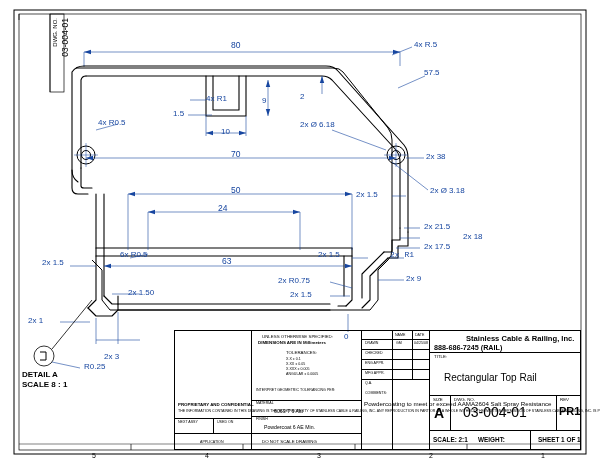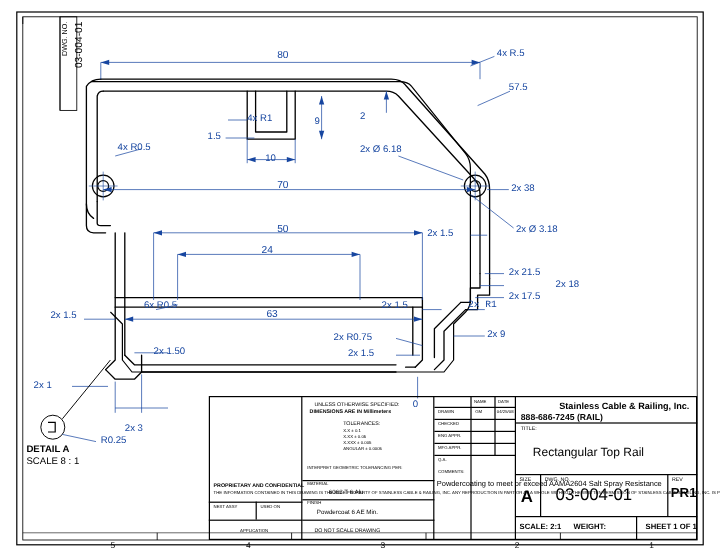--- a/index.html
+++ b/index.html
@@ -242,21 +242,21 @@
   <div class="dim" style="left:278px;top:276px;">2x  R0.75</div>
   <div class="dim" style="left:290px;top:290px;">2x 1.5</div>
   <div class="dim" style="left:406px;top:274px;">2x 9</div>
   <div class="dim" style="left:344px;top:332px;">0</div>
   <div class="dim" style="left:128px;top:288px;">2x 1.50</div>
   <div class="dim" style="left:28px;top:316px;">2x 1</div>
   <div class="dim" style="left:104px;top:352px;">2x 3</div>
   <div class="dim" style="left:84px;top:362px;">R0.25</div>
 
   <div class="blk" style="left:22px;top:370px;font-size:8px;font-weight:bold;">DETAIL A</div>
-  <div class="blk" style="left:22px;top:380px;font-size:8px;font-weight:normal;">SCALE 8 : 1</div>
+  <div class="blk" style="left:22px;top:380px;font-size:8px;font-weight:bold;">SCALE 8 : 1</div>
 
   <div class="tb" style="left:174px;top:330px;width:407px;height:120px;"></div>
 
   <div class="tb" style="left:174px;top:330px;width:78px;height:120px;border-width:0 1px 0 0;"></div>
   <div class="tb" style="left:252px;top:330px;width:110px;height:120px;border-width:0 1px 0 0;"></div>
   <div class="tb" style="left:362px;top:330px;width:68px;height:120px;border-width:0 1px 0 0;"></div>
 
   <div class="blk tiny5" style="left:178px;top:402px;width:72px;font-weight:bold;text-align:center;">PROPRIETARY AND CONFIDENTIAL</div>
   <div class="blk tiny" style="left:178px;top:409px;width:72px;text-align:justify;">THE INFORMATION CONTAINED IN THIS DRAWING IS THE SOLE PROPERTY OF STAINLESS CABLE &amp; RAILING, INC. ANY REPRODUCTION IN PART OR AS A WHOLE WITHOUT THE WRITTEN PERMISSION OF STAINLESS CABLE &amp; RAILING, INC. IS PROHIBITED.</div>
 

